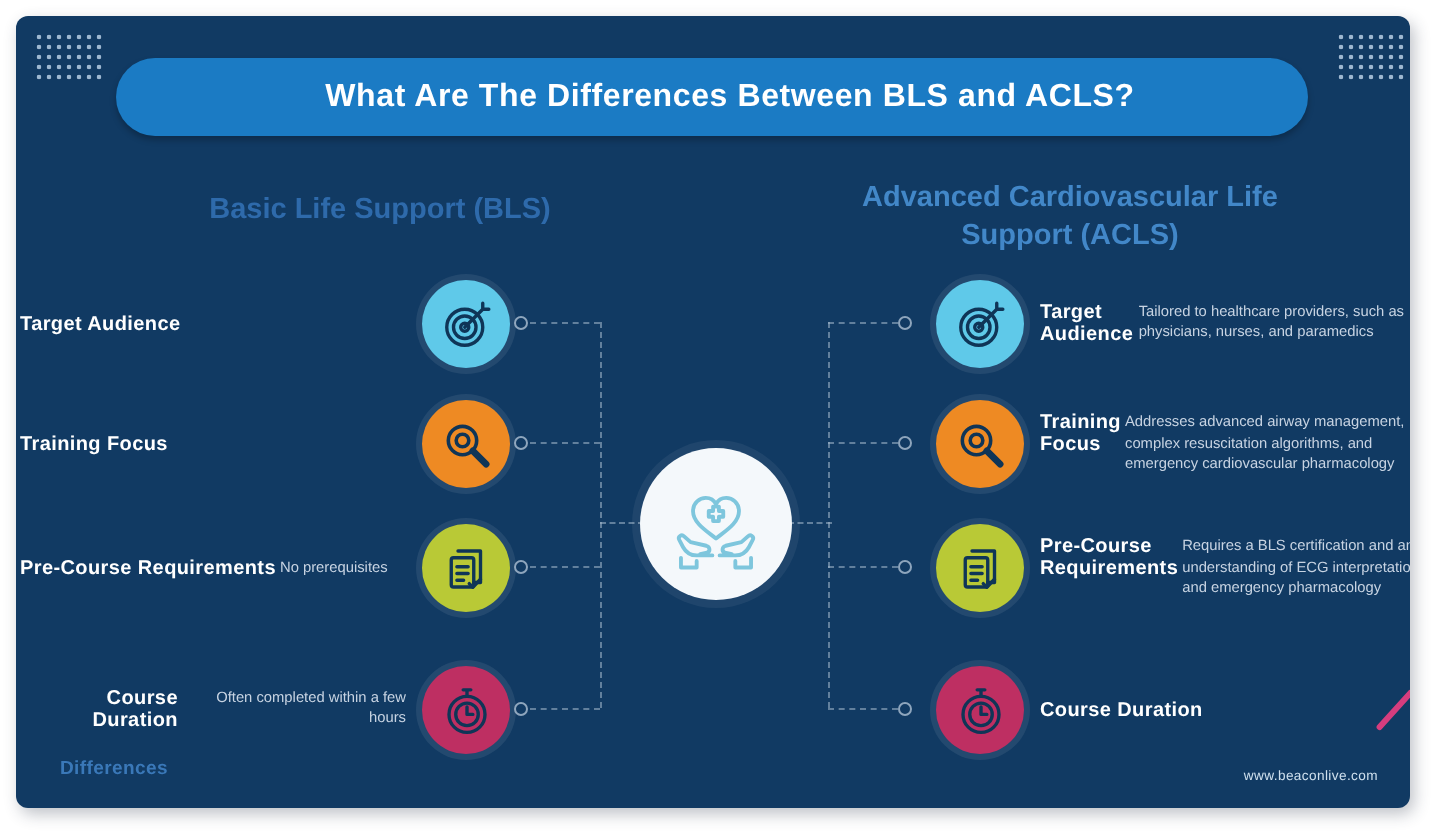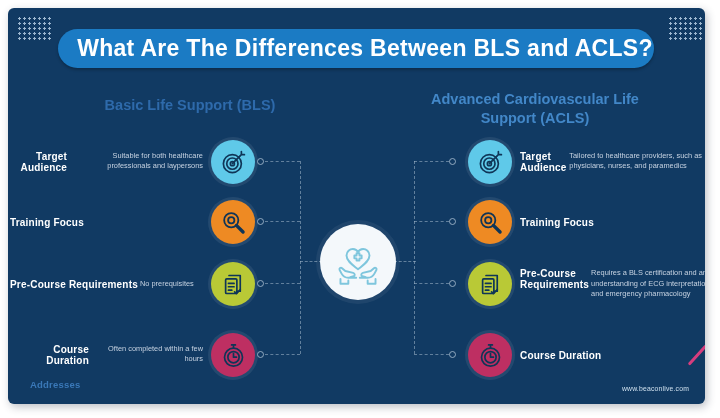--- a/index.html
+++ b/index.html
@@ -7,21 +7,21 @@
   .card{position:absolute;left:8px;top:8px;width:697px;height:396px;background:#113a63;
     border-radius:6px;box-shadow:2px 3px 8px rgba(40,50,70,.30);overflow:hidden;}
   .dots{position:absolute;width:36px;height:26px;
     background-image:radial-gradient(circle,rgba(205,225,245,.75) 1px,transparent 1.3px);
     background-size:5px 5px;}
   .dots.tl{left:9px;top:8px;}
   .dots.tr{left:660px;top:8px;}
   .title-pill{position:absolute;left:50px;top:21px;width:596px;height:39px;background:#1b7bc4;
     border-radius:20px;display:flex;align-items:center;justify-content:center;
     box-shadow:0 2px 3px rgba(0,0,0,.25);}
-  .title-pill span{color:#ffffff;font-weight:bold;font-size:23px;letter-spacing:.3px;margin-left:18px;}
+  .title-pill span{color:#ffffff;font-weight:bold;font-size:16px;letter-spacing:.3px;margin-left:18px;}
   .col-header{position:absolute;font-weight:bold;font-size:14.5px;text-align:center;line-height:1.3;}
   .col-header.bls{left:42px;top:88px;width:280px;color:#2e6aab;}
   .col-header.acls{left:407px;top:82px;width:240px;color:#4287c8;}
   .item{position:absolute;display:flex;align-items:center;height:44px;}
   .item.left{left:2px;width:245px;justify-content:flex-end;}
   .item.right{left:460px;width:250px;}
   .itext{display:flex;flex-direction:row;gap:2px;}
   .item.left .itext{text-align:right;width:193px;margin-right:8px;}
   .item.right .itext{text-align:left;width:198px;margin-left:8px;}
   .iheading{color:#ffffff;font-weight:bold;font-size:10px;letter-spacing:.2px;}
@@ -58,21 +58,20 @@
   <div class="title-pill">
     <span>What Are The Differences Between BLS and ACLS?</span>
   </div>
 
   <div class="col-header bls">Basic Life Support (BLS)</div>
   <div class="col-header acls">Advanced Cardiovascular Life Support (ACLS)</div>
 
   <div class="item left" style="top:132px">
     <div class="itext">
       <div class="iheading">Target Audience</div>
-      <div class="ibody">Suitable for both healthcare professionals and laypersons</div>
     </div>
     <div class="ibubble bubble-blue">
       <svg viewBox="0 0 24 24" fill="none" stroke="#0f3557" stroke-width="1.5" stroke-linecap="round">
         <circle cx="11" cy="13" r="8"></circle>
           <circle cx="11" cy="13" r="5"></circle>
           <circle cx="11" cy="13" r="1.8"></circle>
         <path d="M11 13 L19 5 M19 5 L19 2.3 M19 5 L21.7 5"></path>
       </svg>
     </div>
   </div>
@@ -138,20 +137,21 @@
   <div class="item right" style="top:192px">
     <div class="ibubble bubble-orange">
       <svg viewBox="0 0 24 24" fill="none" stroke="#0f3557" stroke-width="1.6" stroke-linecap="round">
         <circle cx="10" cy="10" r="6.3"></circle>
           <circle cx="10" cy="10" r="2.8"></circle>
         <path d="M14.6 14.6 L20.5 20.5" stroke-width="3"></path>
       </svg>
     </div>
     <div class="itext">
       <div class="iheading">Training Focus</div>
+      <div class="ibody">Addresses advanced airway management, complex resuscitation algorithms, and emergency cardiovascular pharmacology</div>
     </div>
   </div>
 
   <div class="item right" style="top:254px">
     <div class="ibubble bubble-green">
       <svg viewBox="0 0 24 24" fill="none" stroke="#0f3557" stroke-width="1.5" stroke-linecap="round" stroke-linejoin="round">
         <path d="M8 4 h10 v14 h-3"></path>
         <rect x="5" y="7" width="10" height="13" rx="1"></rect>
         <path d="M7.5 11 h5 M7.5 14 h5 M7.5 17 h3"></path>
         <path d="M13 18.5 l1.6 1.6 L18 16.5"></path>
@@ -206,16 +206,16 @@
       <path d="M22.8 16.8 h2.4 v1.8 h1.8 v2.4 h-1.8 v1.8 h-2.4 v-1.8 h-1.8 v-2.4 h1.8 Z"></path>
       <path d="M22.5 37 H16 C13.5 37 11.5 35.6 10.4 33.6 L8.8 30.6 C8.1 29.3 9.7 28.1 10.8 29.1 L13.5 31.5 L20 33 C21.5 33.4 21.8 35.4 20.3 35.8 L17.5 36.5"></path>
       <path d="M9.5 38 V42 H16 V39.3"></path>
       <path d="M25.5 37 H32 C34.5 37 36.5 35.6 37.6 33.6 L39.2 30.6 C39.9 29.3 38.3 28.1 37.2 29.1 L34.5 31.5 L28 33 C26.5 33.4 26.2 35.4 27.7 35.8 L30.5 36.5"></path>
       <path d="M38.5 38 V42 H32 V39.3"></path>
     </svg>
   </div>
 
   <div class="pink-accent"></div>
 
-  <div class="brand">Addresses</div>
+  <div class="brand">Differences</div>
   <div class="site">www.beaconlive.com</div>
 
 </div>
 
 </body></html>

